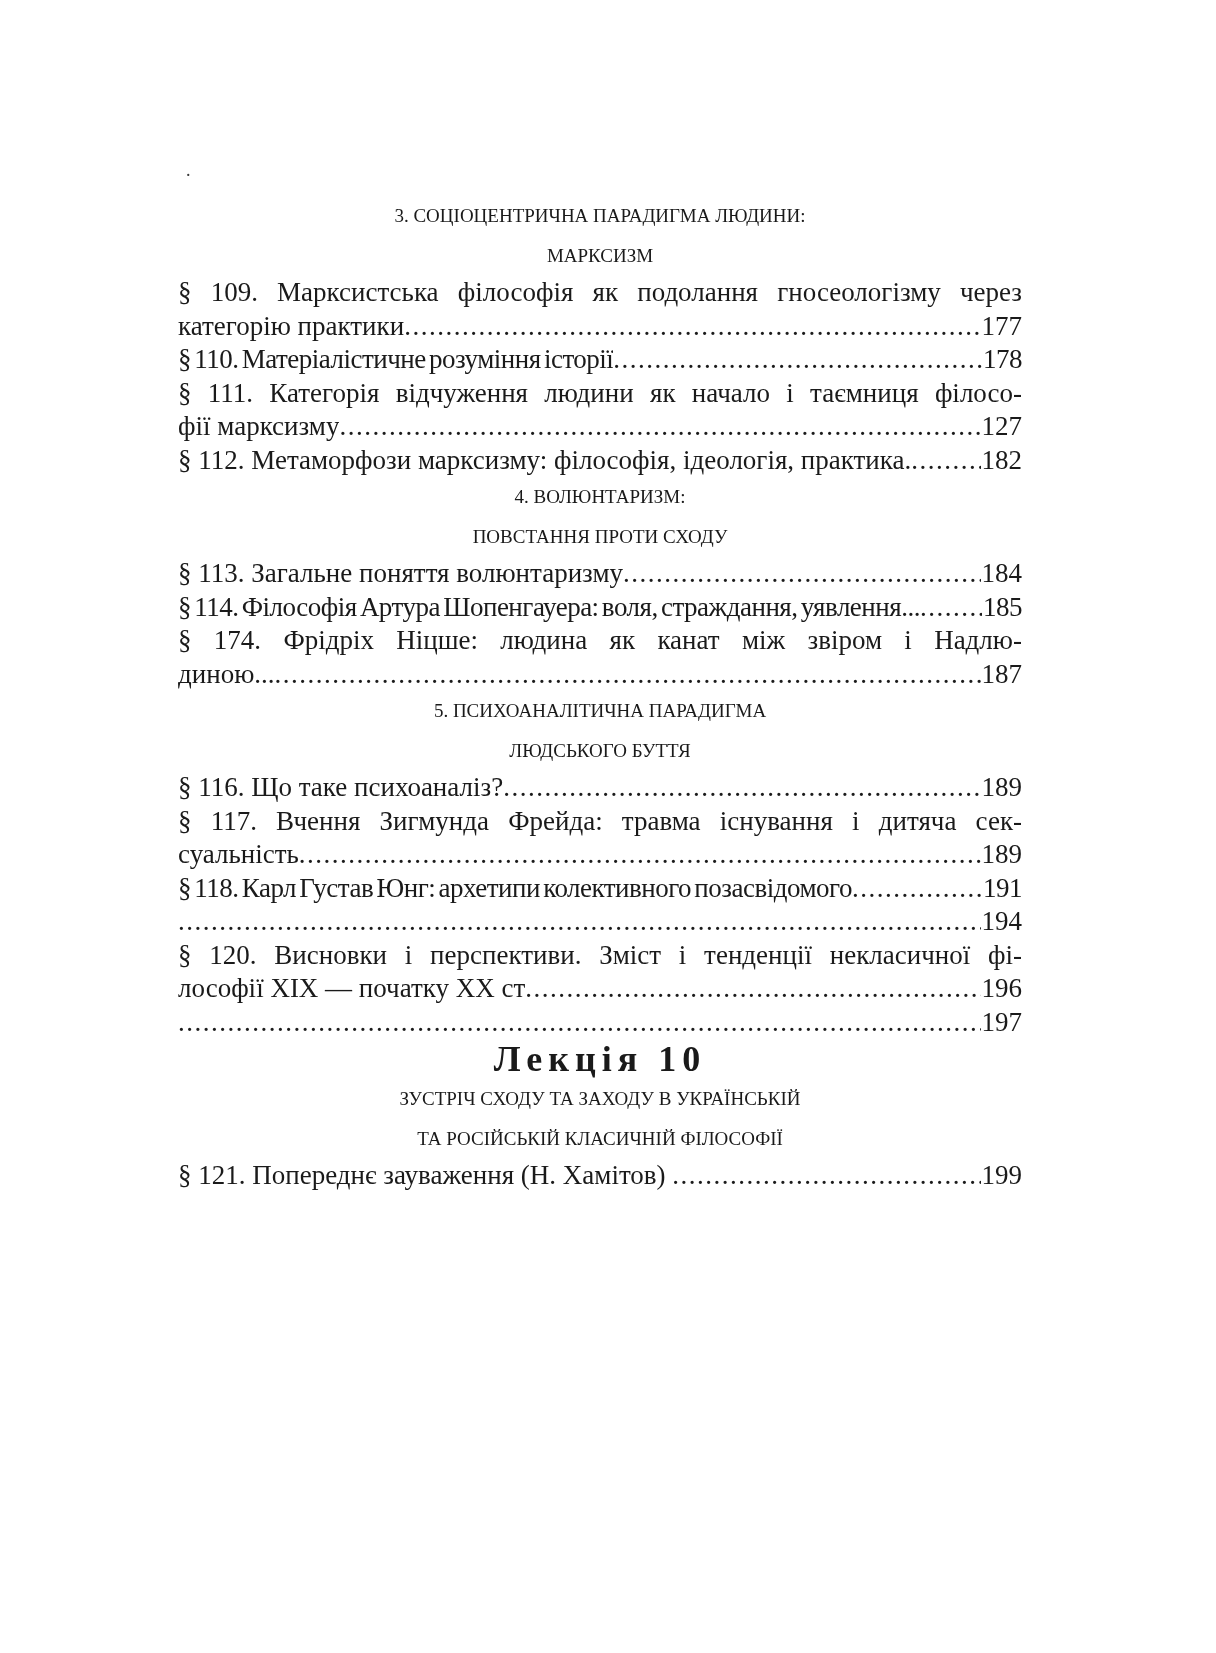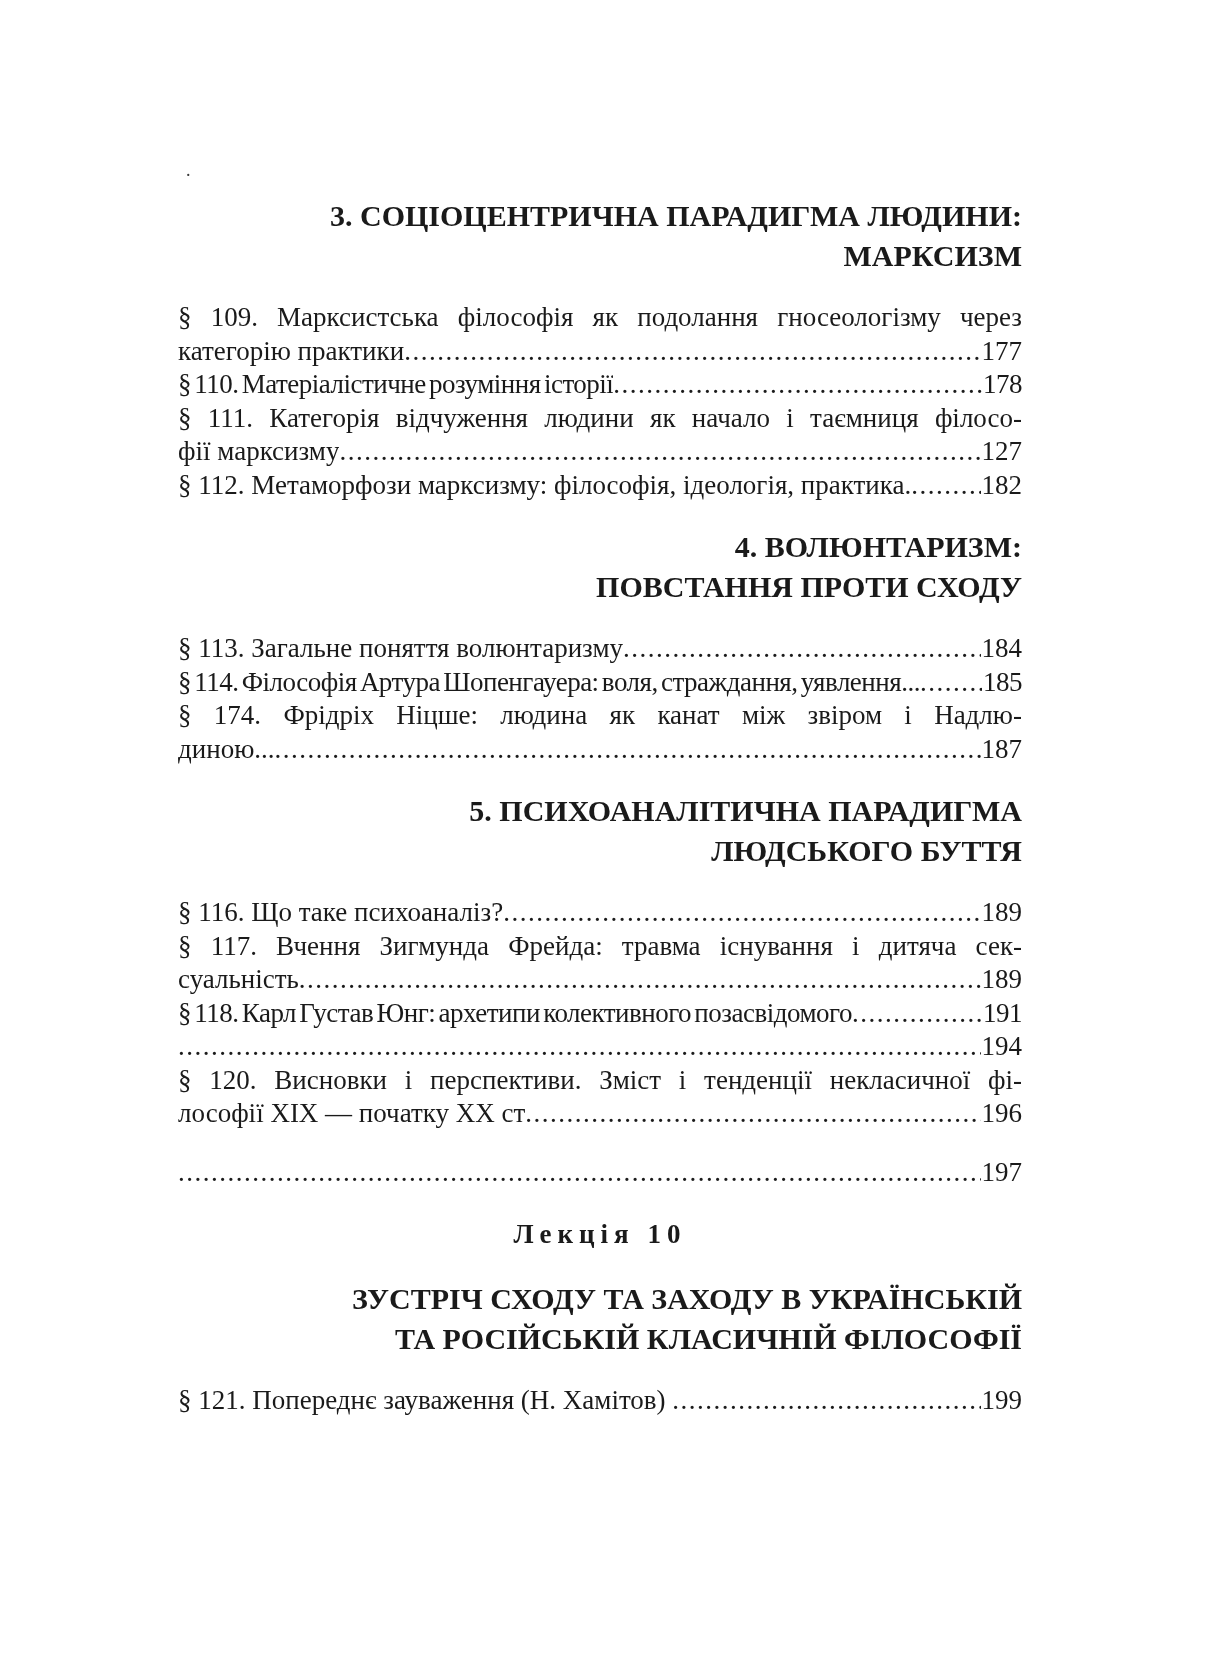--- a/index.html
+++ b/index.html
@@ -19,33 +19,33 @@
     font-size: 18px;
     color: #3a3a3a;
   }
   .content {
     position: absolute;
     left: 178px;
     top: 196px;
     width: 844px;
     font-size: 27px;
   }
-  .block + .block { margin-top: 25px; }
+  .block + .block { }
 
   .block.heading {
-    text-align: right;
-    font-weight: bold;
+    text-align: center;
+    font-weight: normal;
     line-height: 40px;
-    font-size: 30px;
+    font-size: 19px;
   }
   .block.lecture-label {
     text-align: center;
     font-weight: bold;
     line-height: 40px;
-    font-size: 27px;
+    font-size: 36px;
     letter-spacing: 6px;
   }
 
   .entry { line-height: 33.5px; }
   .entry .full-line {
     text-align: justify;
     text-align-last: justify;
   }
   .entry .last-line {
     display: flex;

